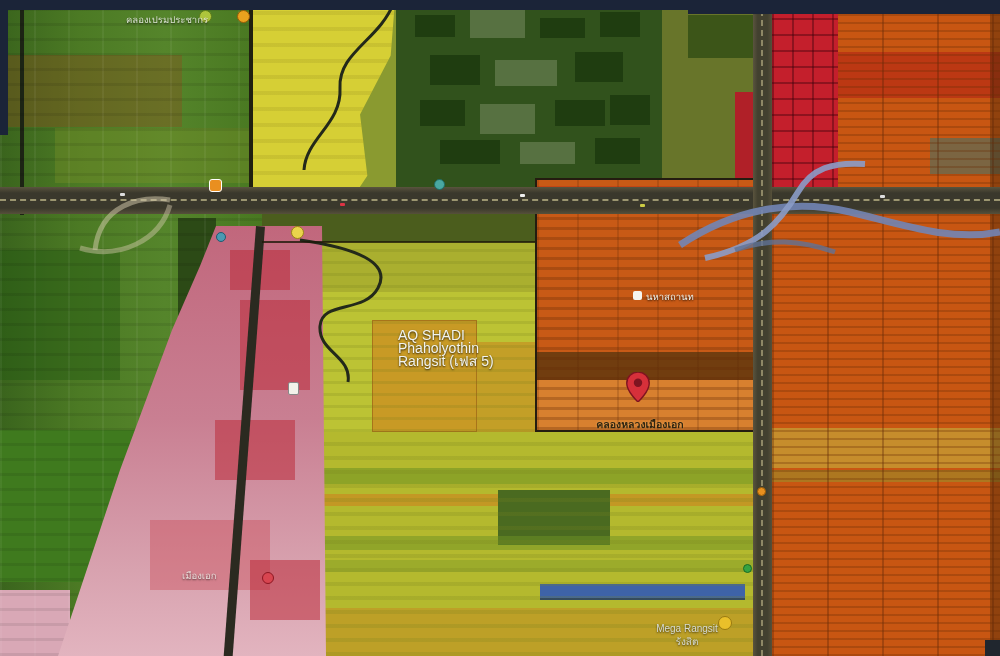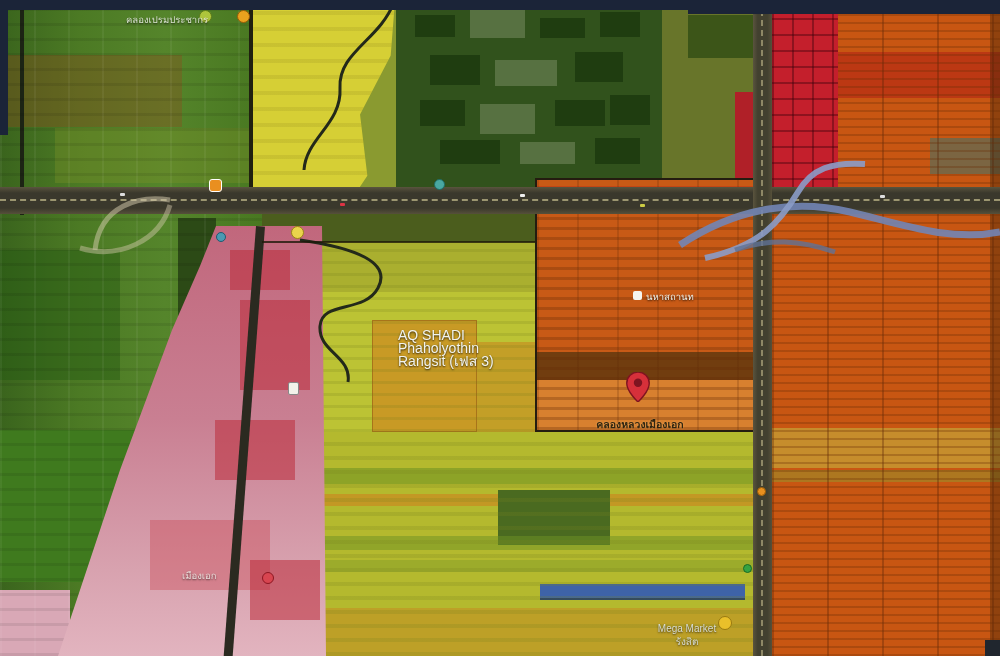--- a/index.html
+++ b/index.html
@@ -207,25 +207,25 @@
     <div class="marker" style="left:757px;top:487px;width:9px;height:9px;background:#e9901e;border:1px solid #9a5c08;"></div>
 
     <svg class="abs" style="left:626px;top:372px;" width="24" height="30" viewBox="0 0 24 32">
       <path d="M12 0 C5.4 0 0 5.4 0 12 C0 21 12 32 12 32 C12 32 24 21 24 12 C24 5.4 18.6 0 12 0 Z" fill="#d6303a" stroke="#7e1420" stroke-width="1.5"></path>
       <circle cx="12" cy="11.5" r="4.5" fill="#7e1420"></circle>
     </svg>
 
     <div class="lbl white-lbl" style="left:126px;top:12px;font-size:9.5px;opacity:.85;">คลองเปรมประชากร</div>
     <div class="lbl white-lbl" style="left:398px;top:292px;width:130px;text-align:left;font-size:14px;line-height:13px;white-space:normal;margin-top:37px;">
       <span style="display:block;">AQ SHADI Phaholyothin</span>
-      <span style="display:block;">Rangsit (เฟส 3)</span>
+      <span style="display:block;">Rangsit (เฟส 5)</span>
     </div>
     <div class="abs" style="left:633px;top:291px;width:9px;height:9px;background:#f5f5f0;border-radius:2px;"></div>
     <div class="lbl white-lbl" style="left:646px;top:289px;font-size:9.5px;">นหาสถานท</div>
     <div class="lbl" style="left:575px;top:416px;width:130px;text-align:center;font-size:10.5px;font-weight:600;color:#2e2410;text-shadow:0 0 2px rgba(255,200,120,.6);">คลองหลวงเมืองเอก</div>
     <div class="lbl white-lbl" style="left:182px;top:568px;font-size:9.5px;opacity:.8;">เมืองเอก</div>
     <div class="lbl" style="left:612px;top:622px;width:150px;text-align:center;font-size:10px;line-height:13px;color:#d8dcd2;text-shadow:0 1px 2px rgba(0,0,0,.7);white-space:normal;">
-      <span style="display:block;">Mega Market</span>
+      <span style="display:block;">Mega Rangsit</span>
       <span style="display:block;">รังสิต</span>
     </div>
   </div>
 
 </div>
 
 </body></html>

